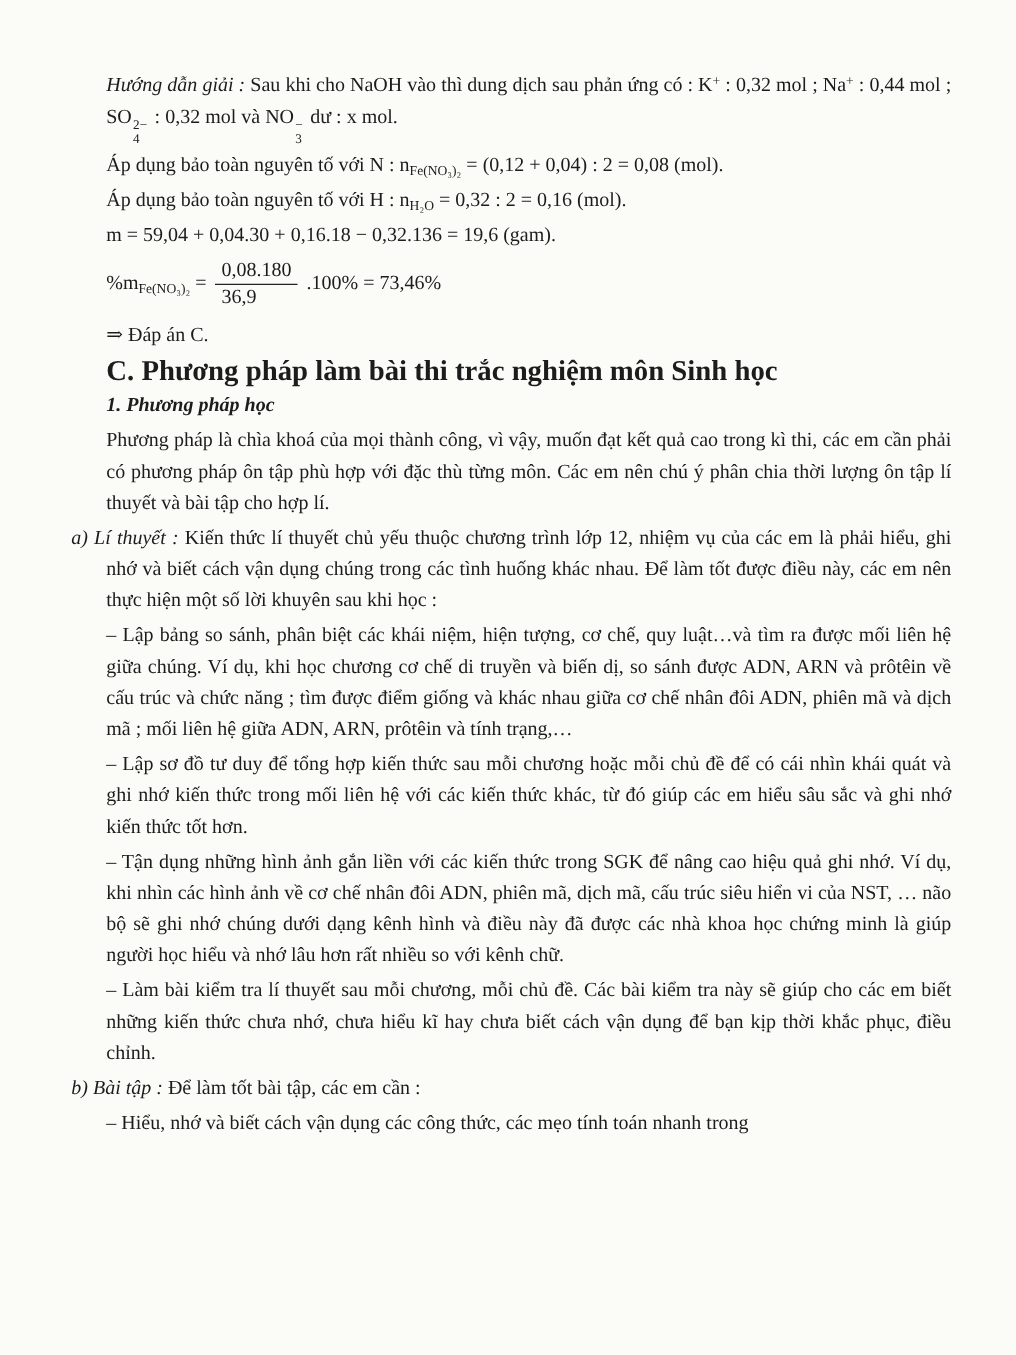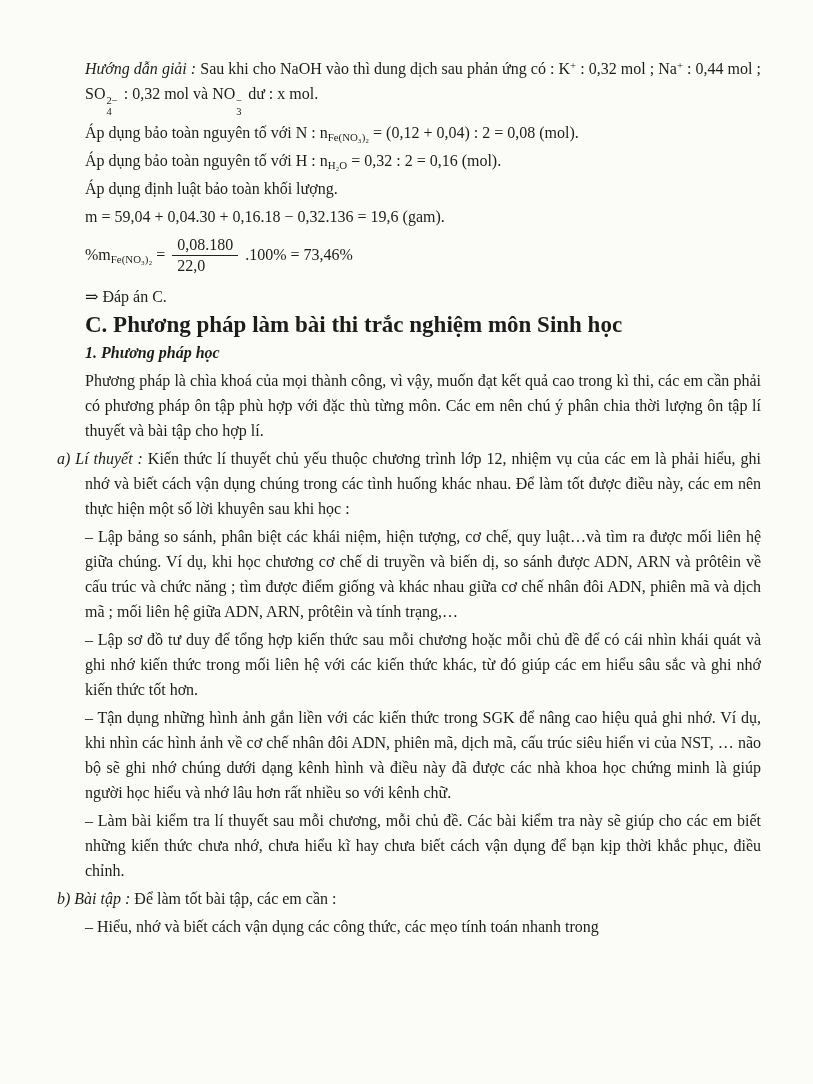--- a/index.html
+++ b/index.html
@@ -62,23 +62,22 @@
   <section>
       <p class="line justify gap-b"><span class="it">Hướng dẫn giải : </span><span>Sau khi cho NaOH vào thì dung dịch sau phản ứng có : K</span><sup>+</sup><span> : 0,32 mol ; Na</span><sup>+</sup><span> : 0,44 mol ; SO</span><span class="stack">
           <span>2−</span>
           <span>4</span>
         </span><span> : 0,32 mol và NO</span><span class="stack">
           <span>−</span>
           <span>3</span>
         </span><span> dư : x mol.</span></p>
       <p class="line"><span>Áp dụng bảo toàn nguyên tố với N : n</span><sub>Fe(NO₃)₂</sub><span> = (0,12 + 0,04) : 2 = 0,08 (mol).</span></p>
       <p class="line"><span>Áp dụng bảo toàn nguyên tố với H : n</span><sub>H₂O</sub><span> = 0,32 : 2 = 0,16 (mol).</span></p>
-      <p class="line"><span>Áp dụng định luật bảo toàn khối lượng.</span></p>
       <p class="line indent-m"><span>m = 59,04 + 0,04.30 + 0,16.18 − 0,32.136 = 19,6 (gam).</span></p>
-      <p class="line indent-frac"><span>%m</span><sub>Fe(NO₃)₂</sub><span> = </span><span class="frac"><span class="num">0,08.180</span><span class="den">22,0</span></span><span> .100% = 73,46%</span></p>
+      <p class="line indent-frac"><span>%m</span><sub>Fe(NO₃)₂</sub><span> = </span><span class="frac"><span class="num">0,08.180</span><span class="den">36,9</span></span><span> .100% = 73,46%</span></p>
       <p class="line gap-t gap-b"><span>⇒ Đáp án C.</span></p>
       <p class="line heading"><span>C. Phương pháp làm bài thi trắc nghiệm môn Sinh học</span></p>
       <p class="line subheading"><span>1. Phương pháp học</span></p>
       <p class="line body justify"><span>Phương pháp là chìa khoá của mọi thành công, vì vậy, muốn đạt kết quả cao trong kì thi, các em cần phải có phương pháp ôn tập phù hợp với đặc thù từng môn. Các em nên chú ý phân chia thời lượng ôn tập lí thuyết và bài tập cho hợp lí.</span></p>
       <p class="line item justify gap-t"><span class="it">a) Lí thuyết : </span><span>Kiến thức lí thuyết chủ yếu thuộc chương trình lớp 12, nhiệm vụ của các em là phải hiểu, ghi nhớ và biết cách vận dụng chúng trong các tình huống khác nhau. Để làm tốt được điều này, các em nên thực hiện một số lời khuyên sau khi học :</span></p>
       <p class="line dash justify"><span>– Lập bảng so sánh, phân biệt các khái niệm, hiện tượng, cơ chế, quy luật…và tìm ra được mối liên hệ giữa chúng. Ví dụ, khi học chương cơ chế di truyền và biến dị, so sánh được ADN, ARN và prôtêin về cấu trúc và chức năng ; tìm được điểm giống và khác nhau giữa cơ chế nhân đôi ADN, phiên mã và dịch mã ; mối liên hệ giữa ADN, ARN, prôtêin và tính trạng,…</span></p>
       <p class="line dash justify"><span>– Lập sơ đồ tư duy để tổng hợp kiến thức sau mỗi chương hoặc mỗi chủ đề để có cái nhìn khái quát và ghi nhớ kiến thức trong mối liên hệ với các kiến thức khác, từ đó giúp các em hiểu sâu sắc và ghi nhớ kiến thức tốt hơn.</span></p>
       <p class="line dash justify"><span>– Tận dụng những hình ảnh gắn liền với các kiến thức trong SGK để nâng cao hiệu quả ghi nhớ. Ví dụ, khi nhìn các hình ảnh về cơ chế nhân đôi ADN, phiên mã, dịch mã, cấu trúc siêu hiển vi của NST, … não bộ sẽ ghi nhớ chúng dưới dạng kênh hình và điều này đã được các nhà khoa học chứng minh là giúp người học hiểu và nhớ lâu hơn rất nhiều so với kênh chữ.</span></p>
       <p class="line dash justify"><span>– Làm bài kiểm tra lí thuyết sau mỗi chương, mỗi chủ đề. Các bài kiểm tra này sẽ giúp cho các em biết những kiến thức chưa nhớ, chưa hiểu kĩ hay chưa biết cách vận dụng để bạn kịp thời khắc phục, điều chỉnh.</span></p>
       <p class="line item gap-t"><span class="it">b) Bài tập : </span><span>Để làm tốt bài tập, các em cần :</span></p>

